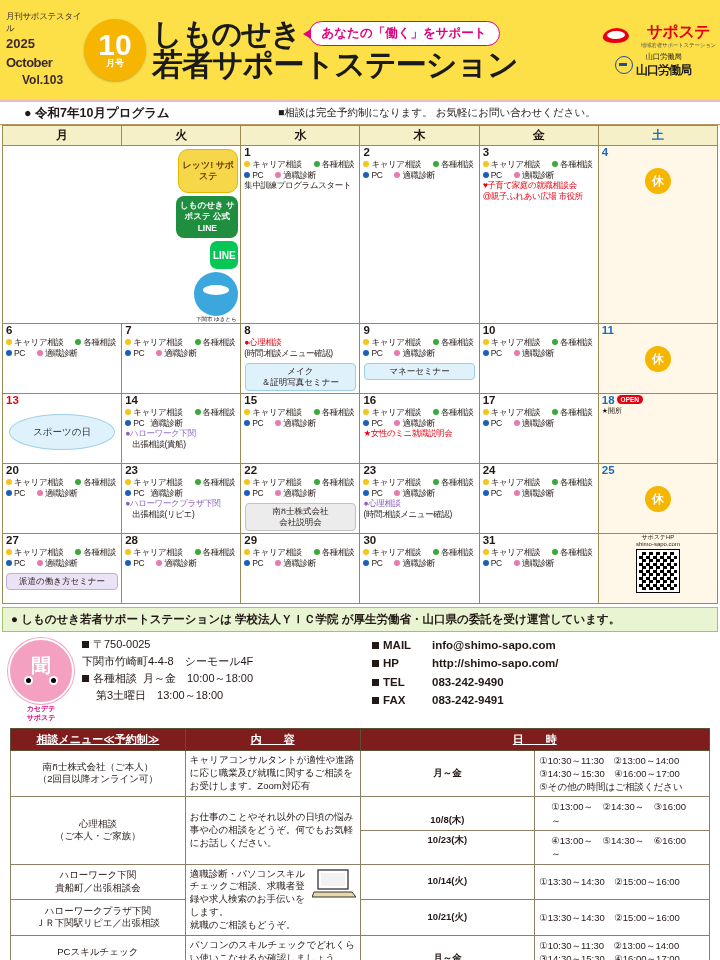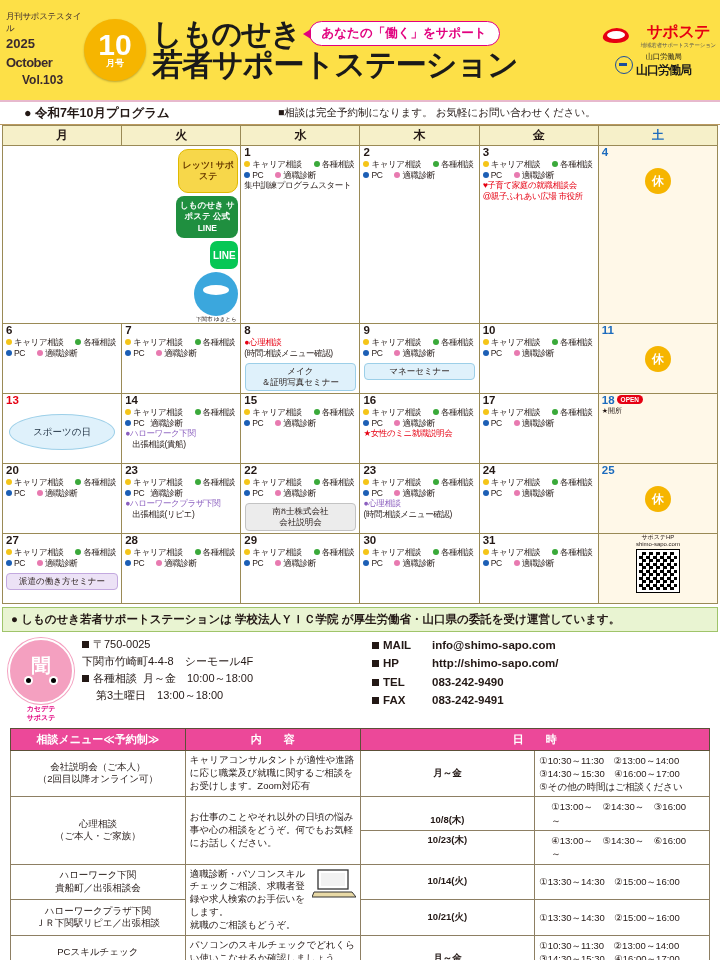--- a/index.html
+++ b/index.html
@@ -163,21 +163,21 @@
   .info-logo-cap{font-size:7px;color:#e2007f;font-weight:bold;line-height:1.25;margin-top:1px;}
   .info-mid{width:290px;font-size:11px;line-height:1.55;padding-left:2px;}
   .info-right{flex:1;font-size:11.5px;line-height:1.6;font-weight:bold;}
   .info-right .row{display:flex;}
   .info-right .lbl{width:60px;}
   .sq{display:inline-block;width:7px;height:7px;background:#231815;margin-right:4px;}
 
   
   table.menu{border-collapse:collapse;width:700px;margin:5px 10px 0;table-layout:fixed;}
   table.menu th{
-    background:#ec4899;color:#fff;font-size:11px;font-weight:bold;border:1px solid #5c4f37;height:19px;
+    background:#7f1d1d;color:#fff;font-size:11px;font-weight:bold;border:1px solid #5c4f37;height:19px;text-decoration:underline;
   }
   table.menu td{border:1px solid #8d7f63;font-size:9.5px;padding:3px 4px;vertical-align:middle;}
   td.c-name{width:160px;text-align:center;line-height:1.35;}
   td.c-desc{width:250px;line-height:1.35;}
   td.c-date{width:72px;text-align:center;font-weight:bold;font-size:10px;}
   td.c-time{line-height:1.4;}
   .split{padding:0 !important;}
   .split div{border-bottom:1px solid #8d7f63;padding:3px 16px;}
   .split div:last-child{border-bottom:none;}
   .pcicon{float:right;width:44px;height:30px;margin:0 0 0 4px;}
@@ -876,21 +876,21 @@
   <table class="menu">
     <thead>
       <tr>
         <th>相談メニュー≪予約制≫</th>
         <th>内　　容</th>
         <th colspan="2">日　　時</th>
       </tr>
     </thead>
     <tbody>
       <tr>
-        <td class="c-name" style="white-space:pre-line">会社説明会（ご本人）
+        <td class="c-name" style="white-space:pre-line">南ក士株式会社（ご本人）
 （2回目以降オンライン可）</td>
         <td class="c-desc">キャリアコンサルタントが適性や進路に応じ職業及び就職に関するご相談をお受けします。Zoom対応有</td>
         <td class="c-date">月～金</td>
         <td class="c-time" style="white-space:pre-line">①10:30～11:30　②13:00～14:00
 ③14:30～15:30　④16:00～17:00
 ⑤その他の時間はご相談ください</td>
       </tr>
       <tr>
         <td class="c-name" style="white-space:pre-line">心理相談
 （ご本人・ご家族）</td>

